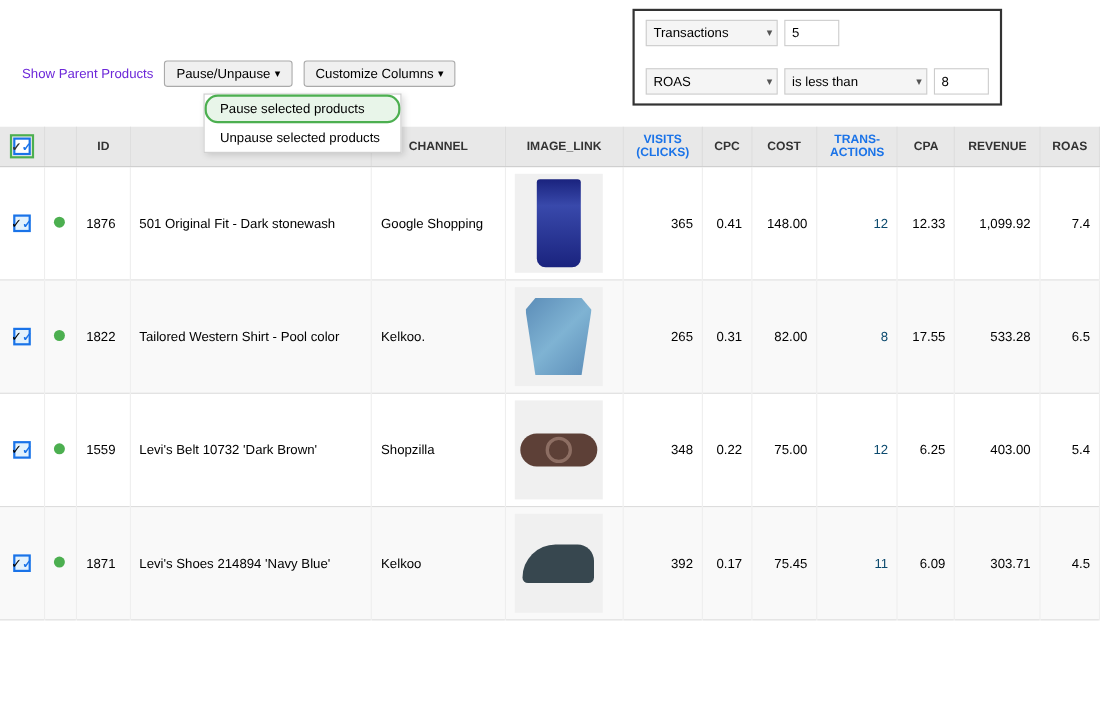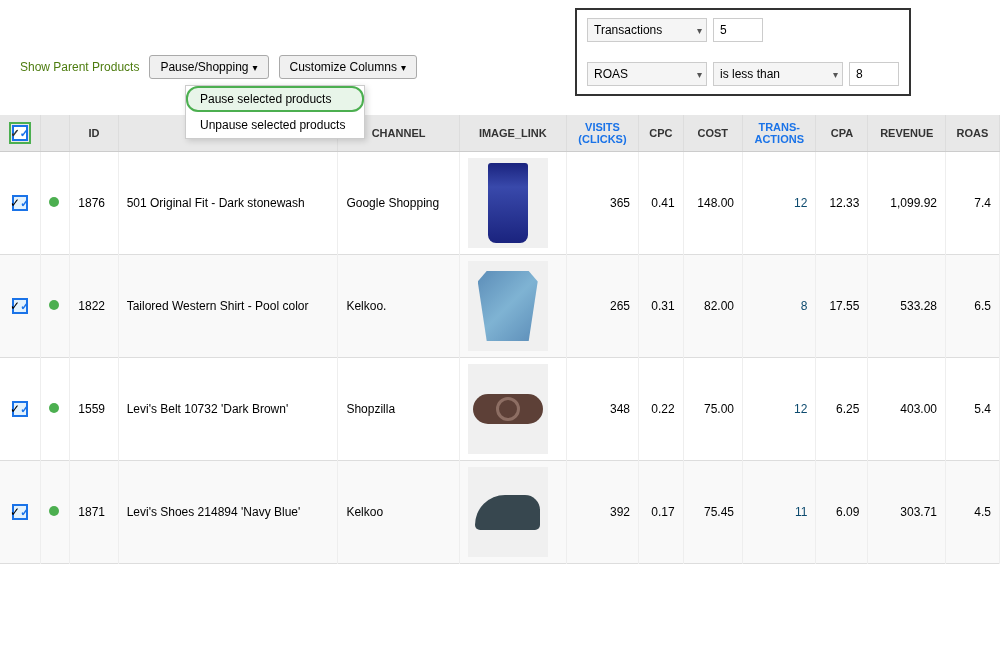--- a/index.html
+++ b/index.html
@@ -59,21 +59,21 @@
     
     .toolbar {
       position: absolute;
       top: 55px;
       left: 20px;
       display: flex;
       align-items: center;
       gap: 10px;
     }
     .show-parent-link {
-      color: #4d7c0f;
+      color: #6d28d9;
       text-decoration: none;
       font-size: 12px;
     }
     .btn-dropdown {
       border: 1px solid #aaa;
       background: #f0f0f0;
       padding: 4px 10px;
       font-size: 12px;
       cursor: pointer;
       border-radius: 3px;
@@ -260,21 +260,21 @@
         <option>is equal to</option>
       </select>
     </div>
     <input type="text" class="filter-input" value="8" style="">
   </div>
 </div>
 
 <div class="toolbar">
   <a href="#" class="show-parent-link">Show Parent Products</a>
   <button class="btn-dropdown">
-    <span>Pause/Shopping</span>
+    <span>Pause/Unpause</span>
     <span class="arrow">▾</span>
   </button>
   <button class="btn-dropdown">
     <span>Customize Columns</span>
     <span class="arrow">▾</span>
   </button>
 </div>
 
 <div class="dropdown-menu">
   <div class="dropdown-item highlighted">Pause selected products</div>

